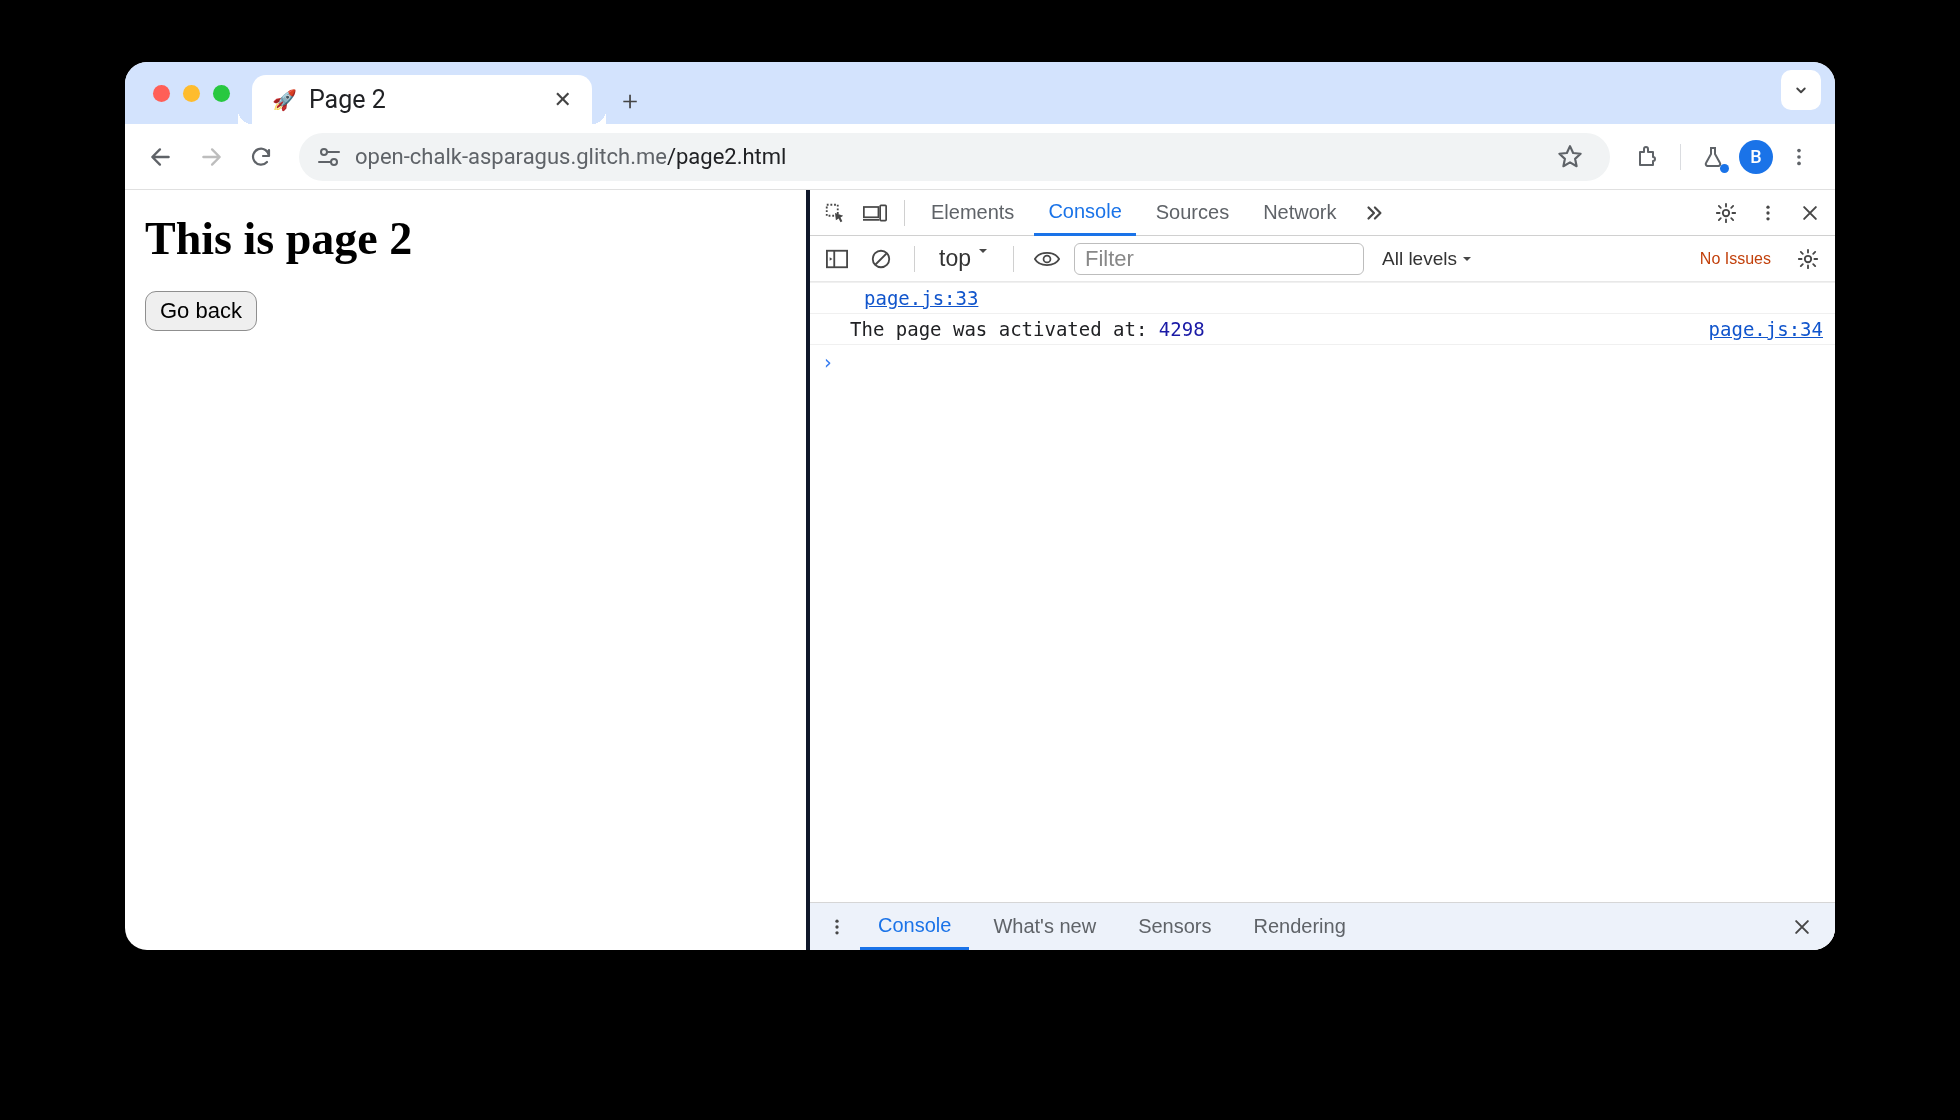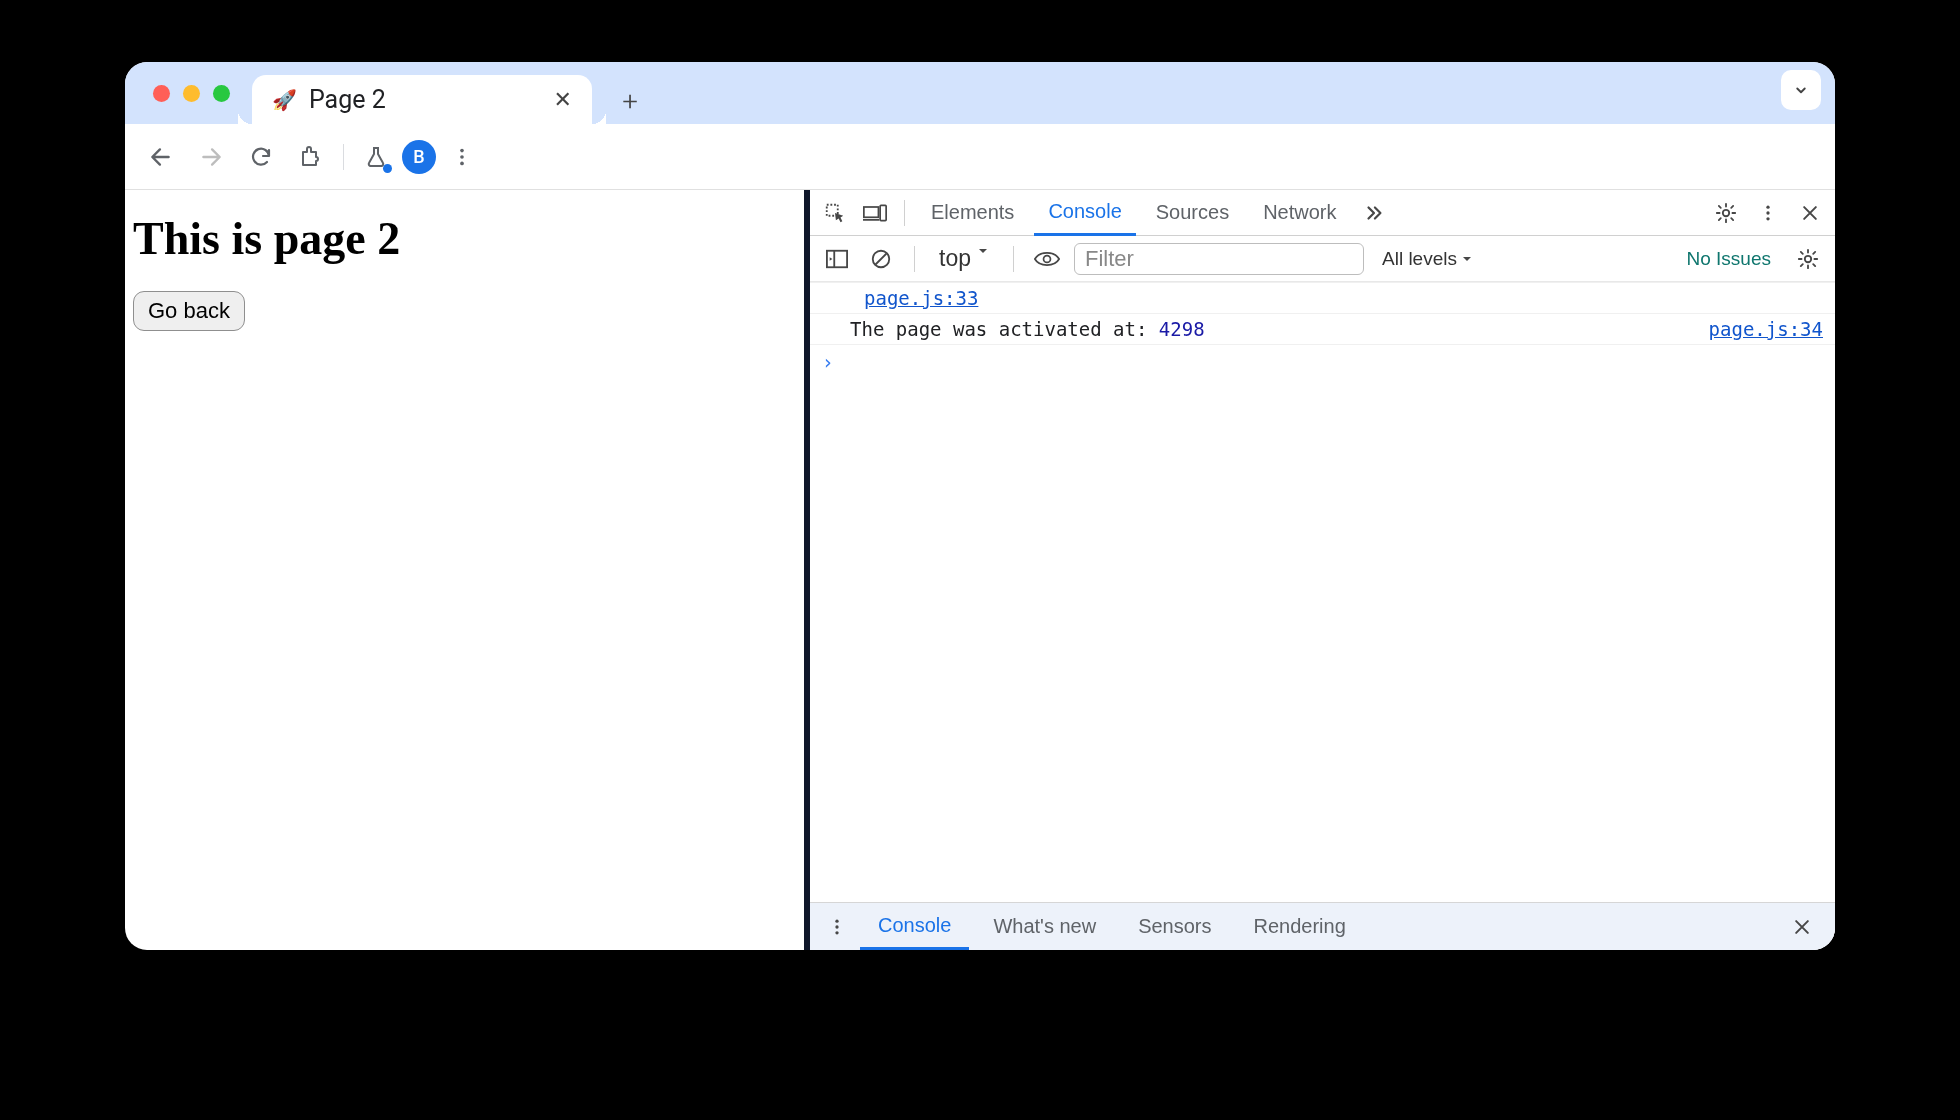--- a/index.html
+++ b/index.html
@@ -117,24 +117,24 @@
     display:flex;align-items:center;justify-content:center;font-size:18px;font-weight:500;
   }
   
   .content {
     flex:1;
     display:flex;
     overflow:hidden;
   }
   .page {
     flex:0 0 685px;
-    padding:22px 8px;
+    padding:22px 20px;
     font-family: Georgia, "Times New Roman", serif;
     color:#000;
-    border-right:6px solid #0f172a;
+    border-right:4px solid #0f172a;
   }
   .page h1{font-size:46px;font-weight:700;margin-bottom:26px;}
   .page p{font-size:25px;margin-bottom:28px;}
   .page button.goback{
     font-family: -apple-system, Arial, sans-serif;
     font-size:22px;
     padding:6px 14px;
     background:#efefef;
     border:1px solid #8f8f8f;
     border-radius:11px;
@@ -174,21 +174,21 @@
   }
   .context-sel{
     display:flex;align-items:flex-start;gap:6px;font-size:23px;color:#333;padding:0 8px;
   }
   .filter-input{
     height:32px;width:290px;border:1px solid #bdbdbd;border-radius:6px;
     padding:0 10px;font-size:22px;color:#333;background:#fff;
   }
   .filter-input::placeholder{color:#888;}
   .levels{font-size:19px;color:#333;padding:0 8px;display:flex;align-items:center;gap:4px;}
-  .noissues{font-size:19px;color:#0f766e;padding:0 10px;}
+  .noissues{font-size:16px;color:#c2410c;padding:0 10px;}
   
   .con-body{
     flex:1;
     overflow:auto;
     font-family: "SF Mono", Menlo, Consolas, monospace;
     font-size:19px;
   }
   .log-row{
     display:flex;
     padding:4px 12px 4px 40px;
@@ -250,20 +250,40 @@
     </div>
     <div class="tbtn disabled">
       <svg width="26" height="26" viewBox="0 0 24 24">
           <path d="M5 12h14m-6-7l7 7-7 7" stroke="#bdbdbd" stroke-width="2.2" fill="none" stroke-linecap="round" stroke-linejoin="round"></path>
         </svg>
     </div>
     <div class="tbtn">
       <svg width="24" height="24" viewBox="0 0 24 24">
           <path d="M20 11A8 8 0 1 0 18 17m2-6V5m0 6h-6" stroke="#5f6368" stroke-width="2.2" fill="none" stroke-linecap="round" stroke-linejoin="round"></path>
         </svg>
+    </div>
+    <div class="omnibox">
+      <span class="site-chip">
+        <svg width="24" height="20" viewBox="0 0 24 20">
+          <circle cx="7" cy="5" r="3" stroke="#5f6368" stroke-width="2" fill="none"></circle>
+            <line x1="10" y1="5" x2="22" y2="5" stroke="#5f6368" stroke-width="2" stroke-linecap="round"></line>
+          <circle cx="17" cy="15" r="3" stroke="#5f6368" stroke-width="2" fill="none"></circle>
+            <line x1="2" y1="15" x2="14" y2="15" stroke="#5f6368" stroke-width="2" stroke-linecap="round"></line>
+        </svg>
+      </span>
+      <span class="url">
+        <span>open-chalk-asparagus.glitch.me</span><span class="path">/page2.html</span>
+      </span>
+      <span class="omni-right">
+        <span class="tbtn">
+          <svg width="26" height="26" viewBox="0 0 24 24">
+              <path d="M12 2l2.9 6.3 6.9.7-5.1 4.7 1.4 6.8L12 17l-6.1 3.5 1.4-6.8L2.2 9l6.9-.7L12 2z" stroke="#5f6368" stroke-width="2" fill="none" stroke-linejoin="round"></path>
+            </svg>
+        </span>
+      </span>
     </div>
     <div class="toolbar-right">
       <div class="tbtn">
         <svg width="24" height="24" viewBox="0 0 24 24">
             <path d="M4 7h4V4a2 2 0 1 1 4 0v3h5v5a2 2 0 1 1 0 4v4H4V7z" stroke="#5f6368" stroke-width="2" fill="none" stroke-linejoin="round"></path>
           </svg>
       </div>
       <div class="vdiv"></div>
       <div class="tbtn" style="position:relative;">
         <svg width="24" height="24" viewBox="0 0 24 24">

